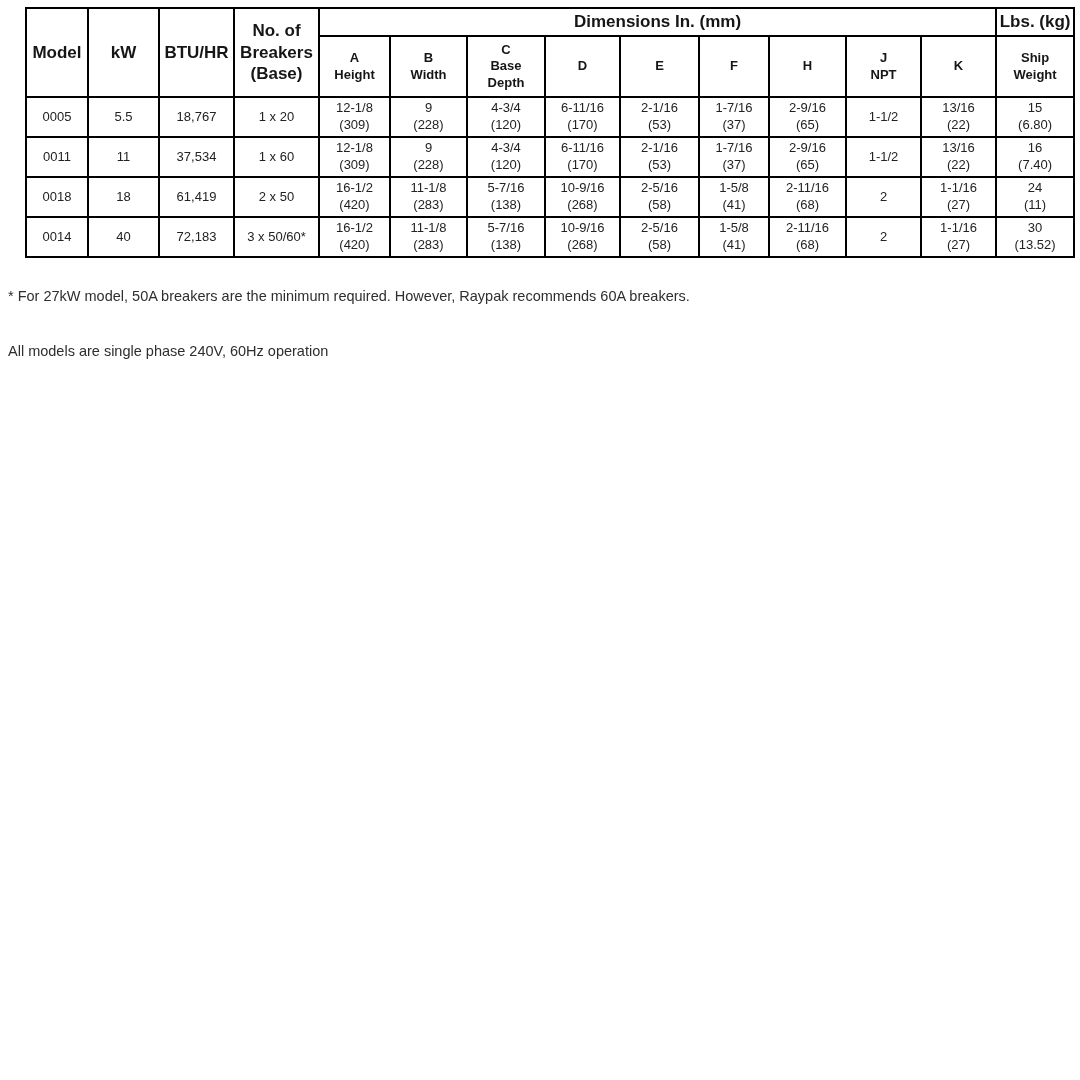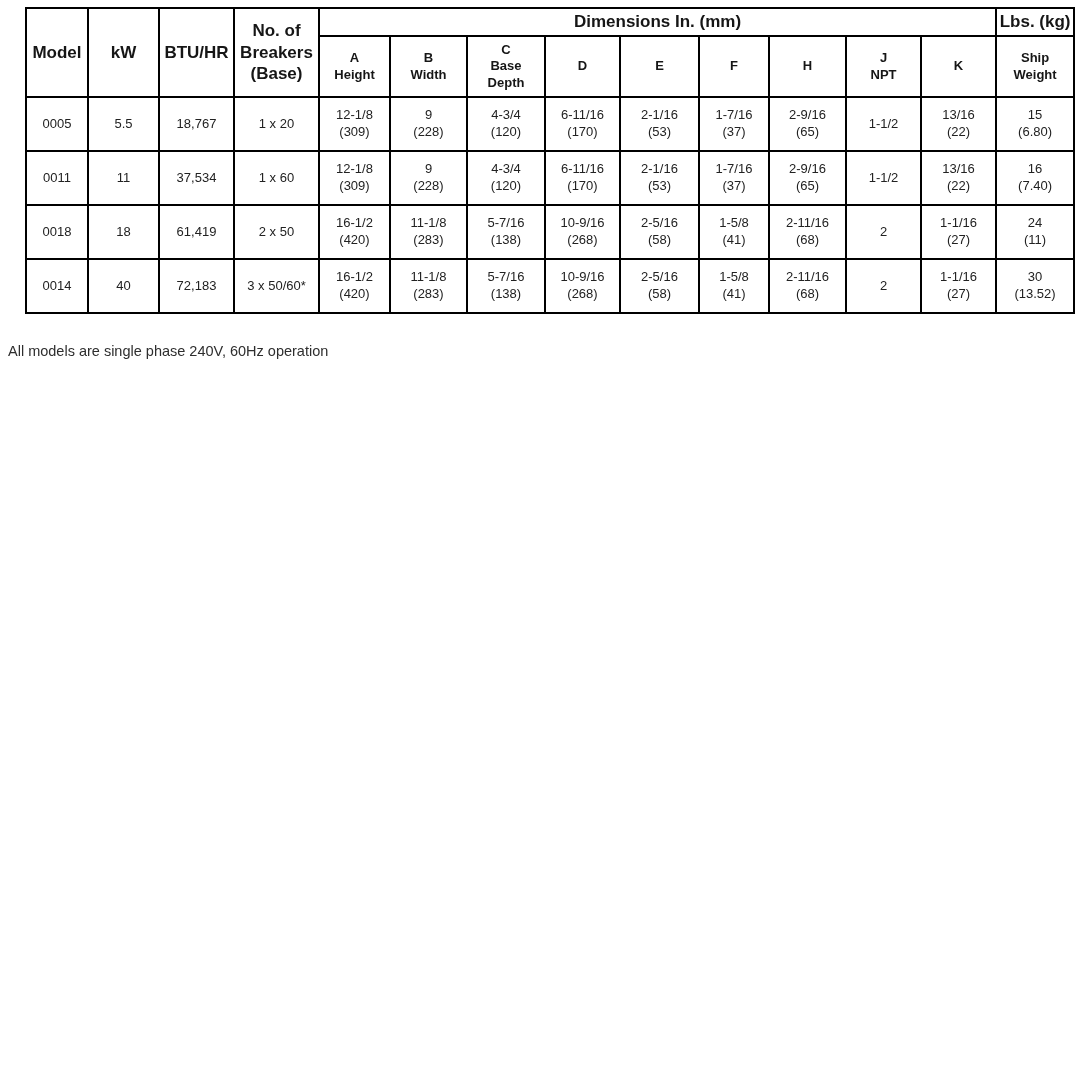--- a/index.html
+++ b/index.html
@@ -40,21 +40,21 @@
   }
   table.spec td {
     font-weight: normal;
     font-size: 13px;
     line-height: 1.3;
     color: #222222;
   }
   tr.band-row { height: 28px; }
   tr.band-row th { font-size: 17px; margin-top: 28px; }
   tr.subhead-row { height: 61px; }
-  tr.data-row { height: 54px; }
+  tr.data-row { height: 40px; }
   .footnote {
     position: absolute;
     left: 8px;
     font-size: 14.5px;
     color: #2e2e2e;
     white-space: nowrap;
   }
   .footnote-1 { top: 288px; }
   .footnote-2 { top: 328px; margin-top: 15px; }
 </style>
@@ -205,15 +205,16 @@
 (68)</td>
       <td>2</td>
       <td>1-1/16
 (27)</td>
       <td>30
 (13.52)</td>
     </tr>
   </tbody>
     </table>
 
+  <div class="footnote footnote-1">* For 27kW model, 50A breakers are the minimum required. However, Raypak recommends 60A breakers.</div>
   <div class="footnote footnote-2">All models are single phase 240V, 60Hz operation</div>
 
 </div>
 
 </body></html>

